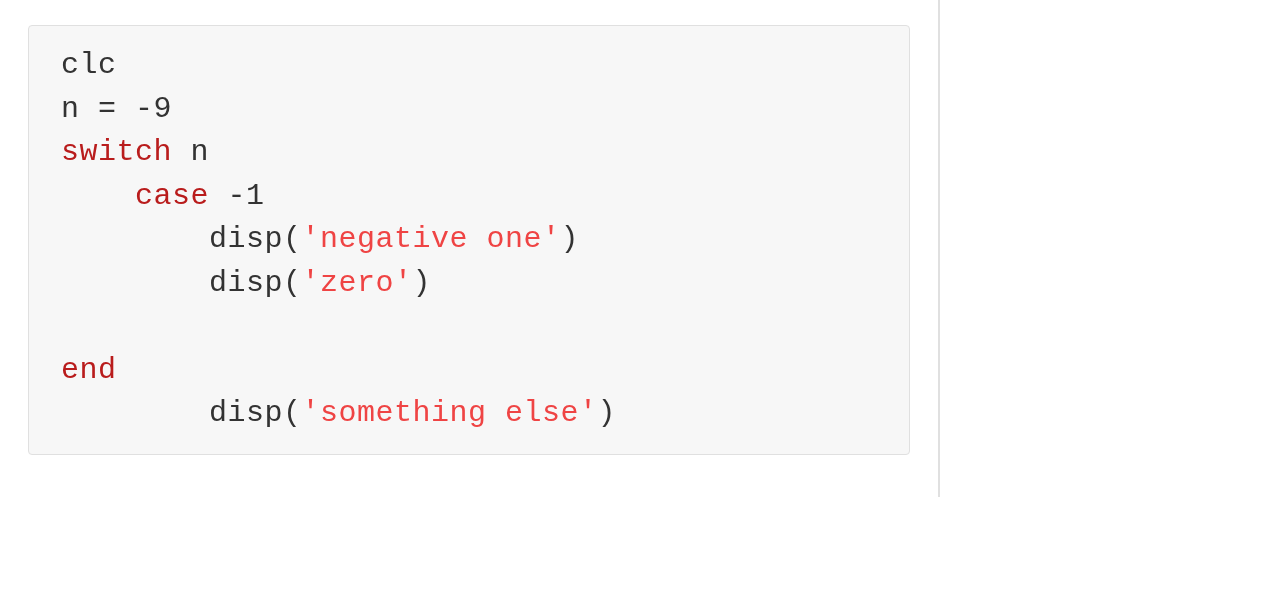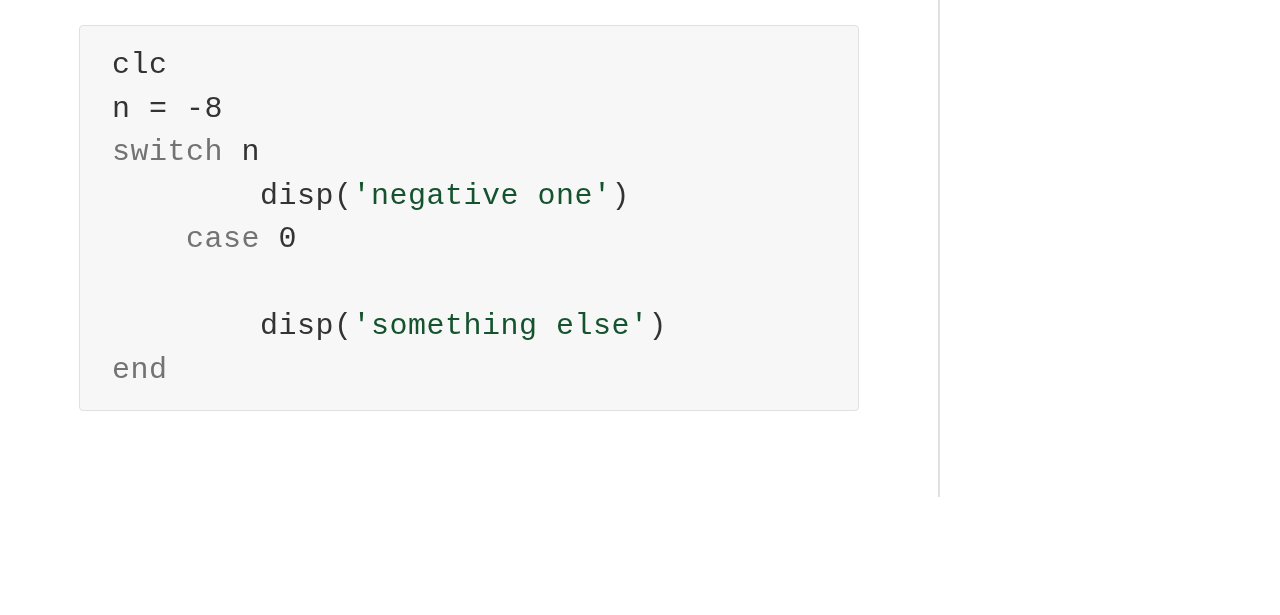--- a/index.html
+++ b/index.html
@@ -11,53 +11,54 @@
       background: #ffffff;
       font-family: 'Consolas', 'Monaco', 'Courier New', monospace;
       width: 1280px;
       height: 615px;
       position: relative;
     }
     .content-area {
       width: 940px;
       height: 497px;
       border-right: 2px solid #e0e0e0;
-      padding: 25px 79px;
+      padding: 25px 28px;
     }
     .code-block {
       background: #f7f7f7;
       border: 1px solid #e0e0e0;
       border-radius: 4px;
       padding: 18px 32px;
       font-size: 30px;
       line-height: 1.45;
       letter-spacing: 0.5px;
     }
     .code-line {
       white-space: pre;
       color: #333333;
     }
     .keyword {
-      color: #737373;
+      color: #b91c1c;
     }
     .string {
-      color: #14532d;
+      color: #ef4444;
       margin-top: 9px;
     }
     .normal {
       color: #333333;
     }
   </style>
 </head>
 <body>
 
 <div class="content-area">
   <div class="code-block" id="code-block">
       <div class="code-line"><span class="normal"></span><span class="normal">clc</span></div>
-      <div class="code-line"><span class="normal"></span><span class="normal">n = -8</span></div>
+      <div class="code-line"><span class="normal"></span><span class="normal">n = -9</span></div>
       <div class="code-line"><span class="normal"></span><span class="keyword">switch</span><span class="normal"> n</span></div>
+      <div class="code-line"><span class="normal">    </span><span class="keyword">case</span><span class="normal"> -1</span></div>
       <div class="code-line"><span class="normal">        </span><span class="normal">disp(</span><span class="string">'negative one'</span><span class="normal">)</span></div>
-      <div class="code-line"><span class="normal">    </span><span class="keyword">case</span><span class="normal"> 0</span></div>
+      <div class="code-line"><span class="normal">        </span><span class="normal">disp(</span><span class="string">'zero'</span><span class="normal">)</span></div>
       <div class="code-line"><span class="normal">    </span></div>
+      <div class="code-line"><span class="normal"></span><span class="keyword">end</span></div>
       <div class="code-line"><span class="normal">        </span><span class="normal">disp(</span><span class="string">'something else'</span><span class="normal">)</span></div>
-      <div class="code-line"><span class="normal"></span><span class="keyword">end</span></div>
     </div>
 </div>
 
 </body></html>

